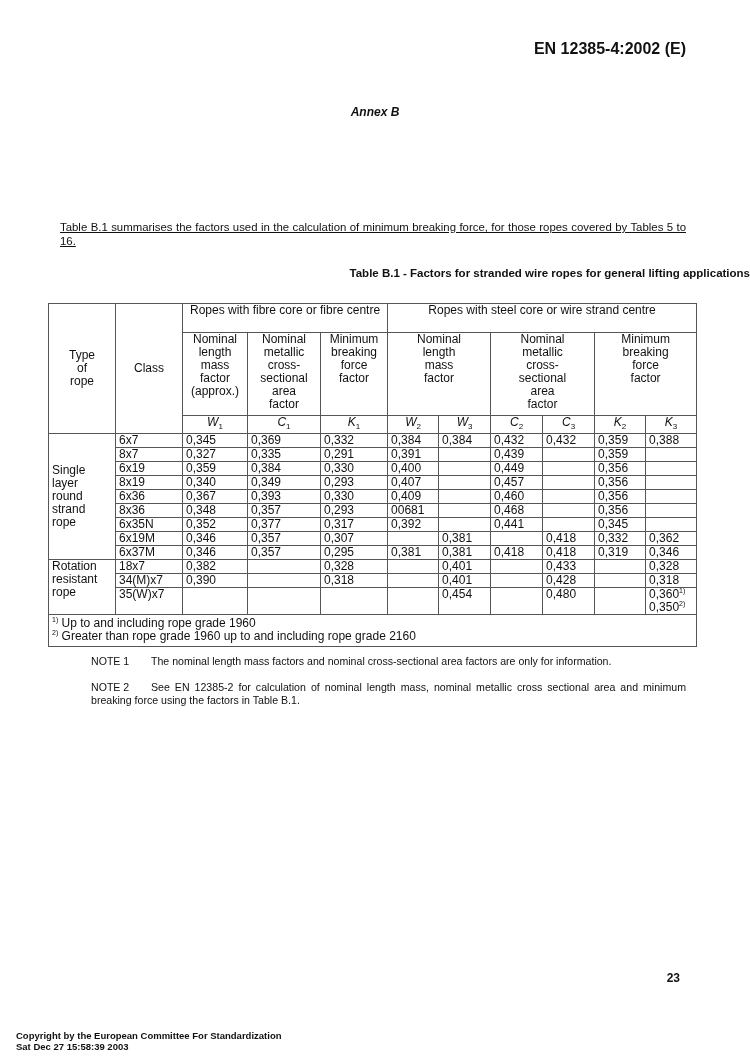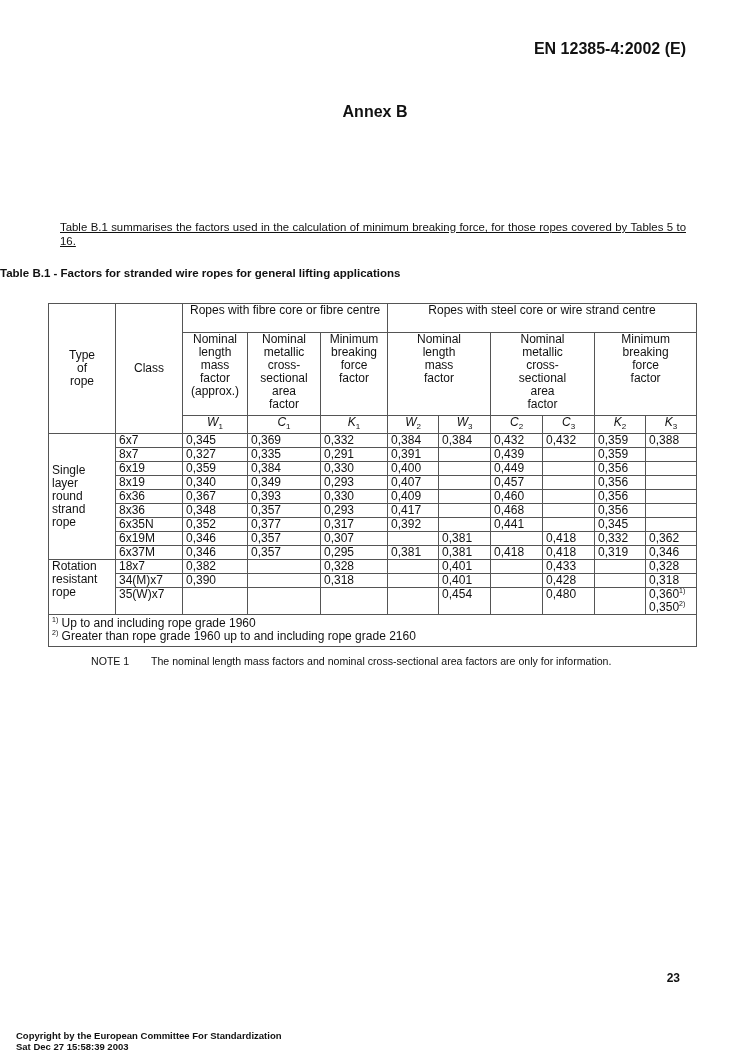--- a/index.html
+++ b/index.html
@@ -1,24 +1,24 @@
 <!DOCTYPE html>
 <html><head>
 <meta charset="utf-8">
 <style>
   html, body { margin:0; padding:0; background:#ffffff; }
   body { width:750px; height:1061px; position:relative; overflow:hidden;
          font-family:"Liberation Sans", sans-serif; color:#111; }
   .doc-id { position:absolute; top:40px; right:64px; font-weight:bold; font-size:16px; }
   .title-block { position:absolute; top:103px; left:0; width:750px; text-align:center; }
-  .title-block .t1 { font-weight:bold; font-size:16px; line-height:18px; }
+  .title-block .t1 { font-weight:bold; font-size:12px; line-height:18px;font-style:italic; }
   .title-block .t2 { font-size:16px; line-height:17px; }
   .title-block .t3 { font-weight:bold; font-size:16px; line-height:19px; }
   .intro { position:absolute; top:220px; left:60px; width:626px; font-size:11.4px; line-height:14px; text-align:justify;text-decoration:underline; }
-  .table-caption { position:absolute; top:267px; left:0; width:750px; text-align:left; font-weight:bold; font-size:11.5px; }
+  .table-caption { position:absolute; top:267px; left:0; width:750px; text-align:right; font-weight:bold; font-size:11.5px; }
   table.factors { position:absolute; top:303px; left:48px; width:648px; border-collapse:collapse;
                   font-size:12px; table-layout:fixed; border:1.5px solid #555; }
   table.factors td { border:1px solid #555; padding:0 3px; vertical-align:top; line-height:13px; }
   table.factors td.c { text-align:center; }
   table.factors td.sym { text-align:center; font-style:italic; }
   table.factors td.sym sub { font-style:normal; font-size:8px; }
   sup.fn { font-size:7px; vertical-align:super; line-height:0; }
   .footnotes td { padding:2px 3px 3px 3px !important; }
   .fn-line { line-height:13px; }
   .notes { position:absolute; top:655px; left:60px; width:626px; font-size:10.6px; line-height:13px; }
@@ -141,21 +141,21 @@
         <td>0,460</td>
         <td></td>
         <td>0,356</td>
         <td></td>
       </tr>
       <tr>
         <td>8x36</td>
         <td>0,348</td>
         <td>0,357</td>
         <td>0,293</td>
-        <td>0,417</td>
+        <td>00681</td>
         <td></td>
         <td>0,468</td>
         <td></td>
         <td>0,356</td>
         <td></td>
       </tr>
       <tr>
         <td>6x35N</td>
         <td>0,352</td>
         <td>0,377</td>
@@ -237,20 +237,23 @@
           <div class="fn-line"><sup class="fn">2)</sup> Greater than rope grade 1960 up to and including rope grade 2160</div>
         </td>
       </tr>
     </tbody>
 </table>
 
 <div class="notes">
   <div class="note">
     <span class="label">NOTE 1</span><span>The nominal length mass factors and nominal cross-sectional area factors are only for information.</span>
   </div>
+  <div class="note">
+    <span class="label">NOTE 2</span><span>See EN 12385-2 for calculation of nominal length mass, nominal metallic cross sectional area and minimum breaking force using the factors in Table B.1.</span>
+  </div>
 </div>
 
 <div class="page-num">23</div>
 
 <div class="copyright">
   <div>Copyright by the European Committee For Standardization</div>
   <div>Sat Dec 27 15:58:39 2003</div>
 </div>
 
 </body></html>

